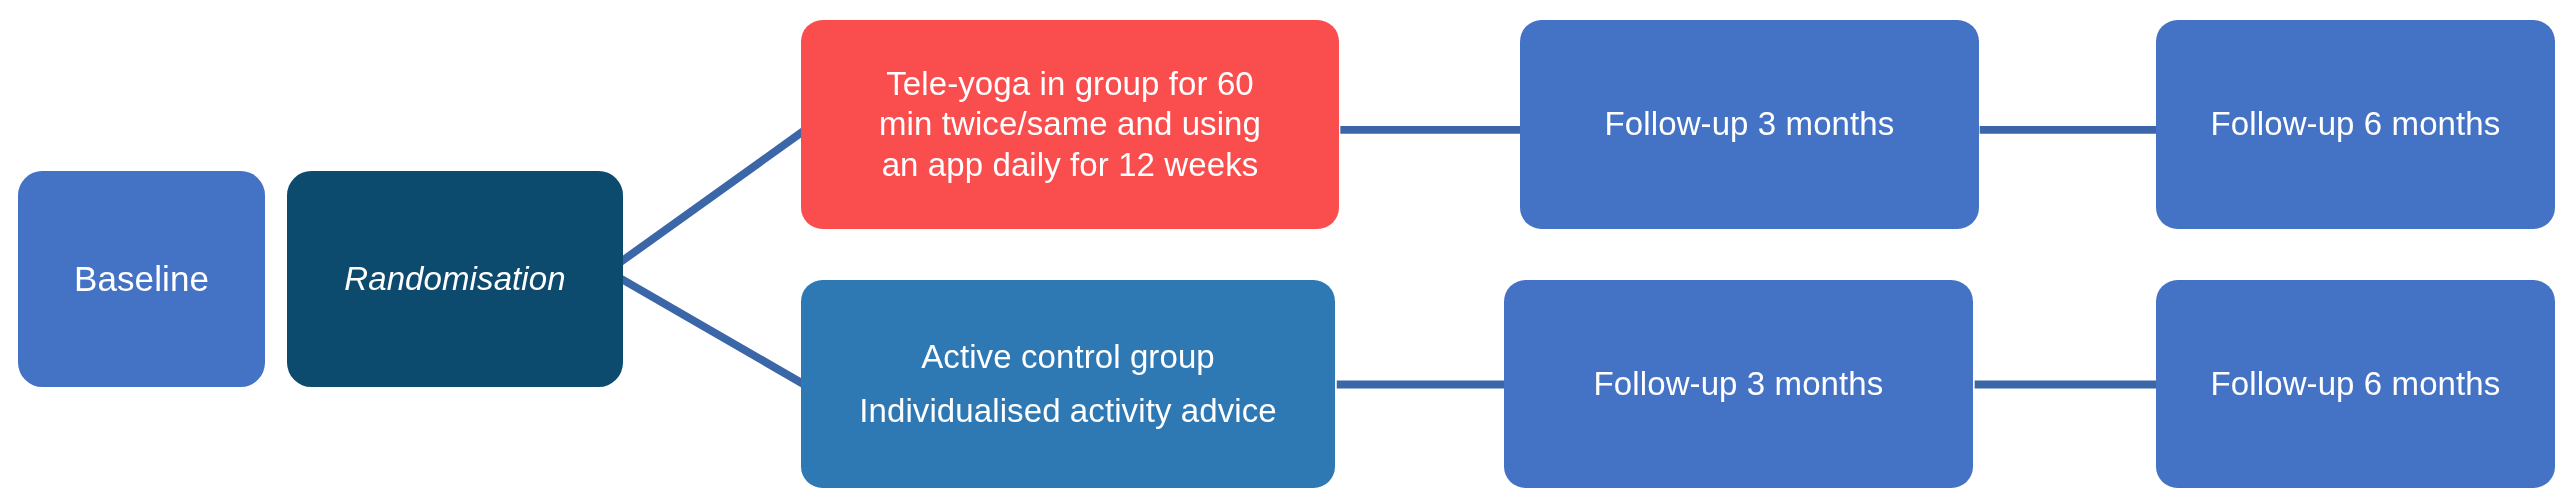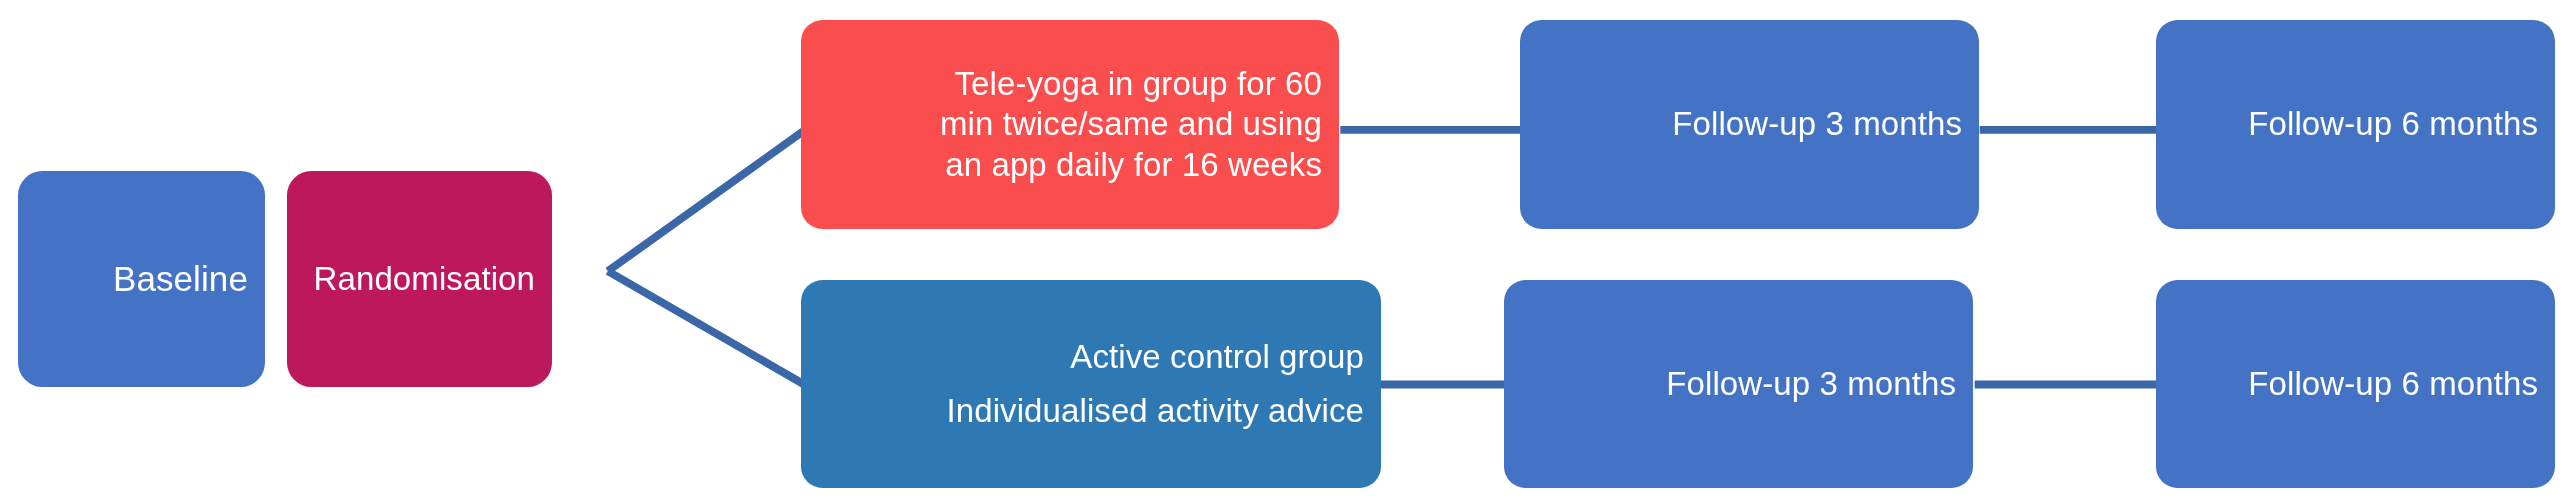--- a/index.html
+++ b/index.html
@@ -17,50 +17,51 @@
     background: #ffffff;
     overflow: hidden;
   }
   .node {
     position: absolute;
     box-sizing: border-box;
     display: flex;
     flex-direction: column;
     align-items: center;
     justify-content: center;
-    text-align: right;
+    text-align: center;
     color: #ffffff;
     border-radius: 24.4px;
     padding: 7.2px 17px;
     line-height: 1.22;
     letter-spacing: 0.1px;
   }
   .node .line {
     display: block;
     width: 100%;
   }
   
   #node-baseline {
     left: 18px;  top: 171px;  width: 247px;  height: 216px;
     background: #4472C4;
     font-size: 35px;
   }
   #node-randomisation {
-    left: 287px; top: 171px;  width: 265px;  height: 216px;
-    background: #be185d;
+    left: 287px; top: 171px;  width: 336px;  height: 216px;
+    background: #0c4a6e;
     font-size: 33px;
+    font-style: italic;
   }
   #node-intervention {
     left: 801px; top: 20px;  width: 538px;  height: 209px;
     background: #FA4D4D;
     font-size: 33px;
     border-radius: 21.5px;
   }
   #node-control {
-    left: 801px; top: 280px; width: 580px;  height: 208px;
+    left: 801px; top: 280px; width: 534px;  height: 208px;
     background: #2E78B4;
     font-size: 33px;
     border-radius: 21.5px;
   }
   #node-control .line-gap { margin-top: 13px; }
   #node-fu3-top {
     left: 1520px; top: 20px;  width: 459px;  height: 209px;
     background: #4472C4;
     font-size: 33px;
     border-radius: 21.5px;
@@ -122,21 +123,21 @@
     <span class="line">Baseline</span>
   </div>
 
   <div class="node" id="node-randomisation">
     <span class="line">Randomisation</span>
   </div>
 
   <div class="node" id="node-intervention">
     <span class="line">Tele-yoga in group for 60</span>
     <span class="line">min twice/same and using</span>
-    <span class="line">an app daily for 16 weeks</span>
+    <span class="line">an app daily for 12 weeks</span>
   </div>
 
   <div class="node" id="node-control">
     <span class="line">Active control group</span>
     <span class="line line-gap">Individualised activity advice</span>
   </div>
 
   <div class="node" id="node-fu3-top">
     <span class="line">Follow-up 3 months</span>
   </div>

